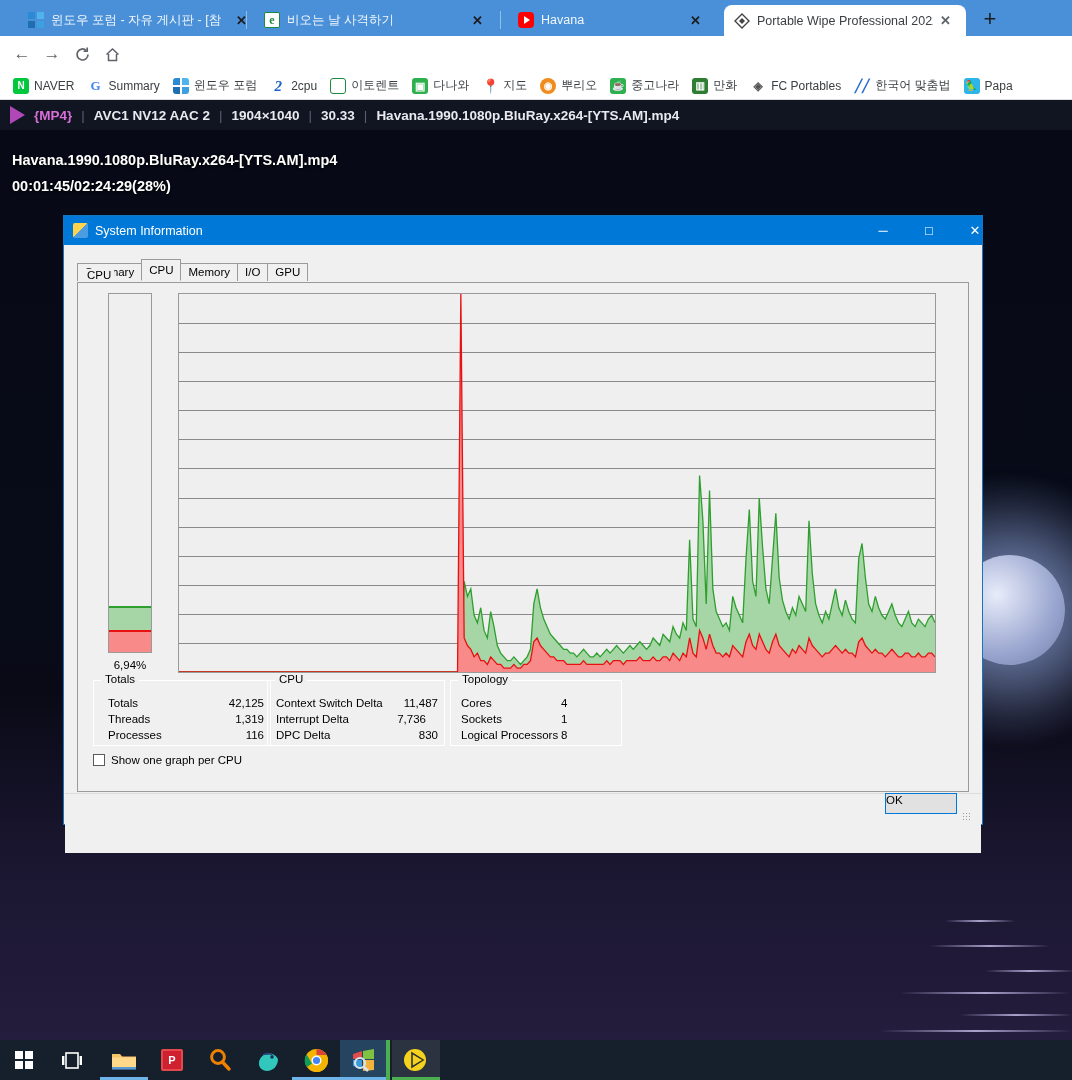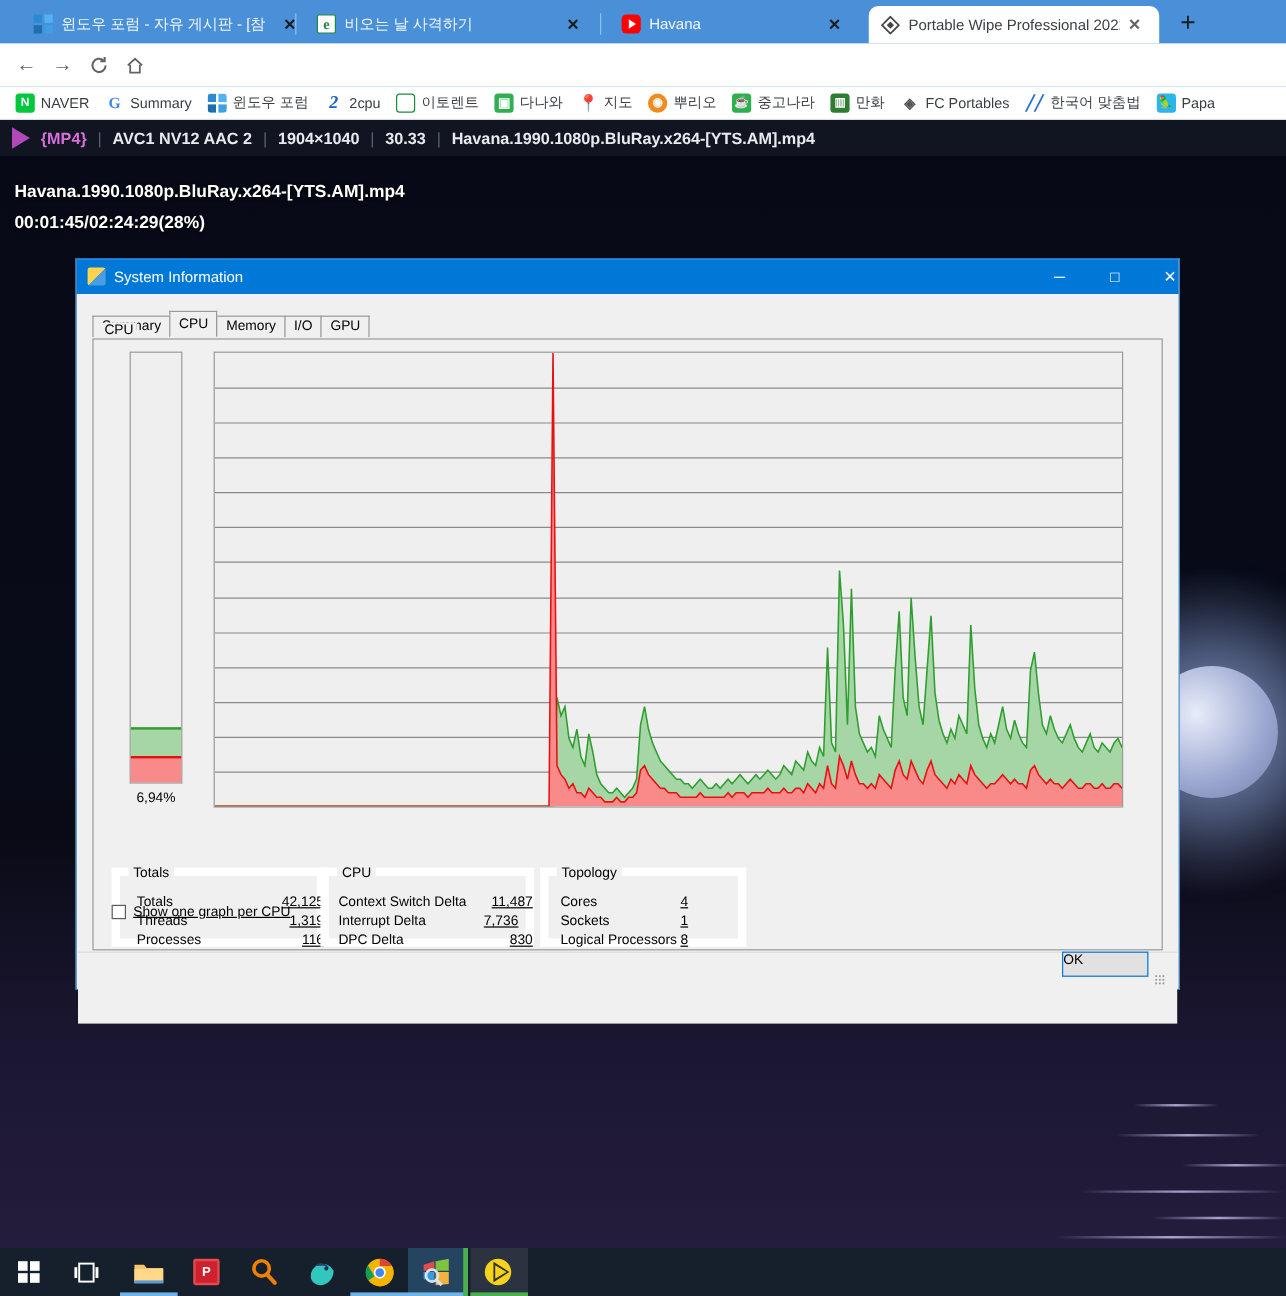--- a/index.html
+++ b/index.html
@@ -122,28 +122,28 @@
                background:#f98a8a; border-top:2px solid #e81010; }
   #gauge-pct { position:absolute; left:100px; top:659px; width:60px; text-align:center;
                font-size:11.5px; color:#000; }
 
   
   #graph { position:absolute; left:178px; top:293px; width:758px; height:380px;
            background:#efefef; border:1px solid #9a9a9a; overflow:hidden; }
   #graph svg { display:block; }
 
   
-  .gbox { position:absolute; border:7px solid #ffffff; background:transparent;margin-top:43px; }
+  .gbox { position:absolute; border:1px solid #ffffff; background:transparent; }
   .gbox-lbl { position:absolute; top:-8px; left:7px; background:#f0f0f0; padding:0 4px;
               font-size:11.5px; color:#000; }
   .grow { position:absolute; font-size:11.5px; color:#000; white-space:nowrap; }
-  .gval { position:absolute; font-size:11.5px; color:#000; text-align:right;text-decoration:underline; }
+  .gval { position:absolute; font-size:11.5px; color:#000; text-align:right; }
 
   #chk-row { position:absolute; left:93px; top:754px; display:flex; align-items:center; gap:6px;
-             font-size:11.5px; color:#000; cursor:pointer;text-decoration:underline; }
+             font-size:11.5px; color:#000; cursor:pointer; }
   #chk-box { width:12px; height:12px; background:#fff; border:1px solid #5a5a5a; flex:0 0 12px; }
 
   #si-foot { position:absolute; left:1px; top:548px; width:916px; height:60px; background:#f0f0f0;
              border-top:1px solid #dcdcdc; }
   #okbtn { position:absolute; left:885px; top:793px; width:72px; height:21px; background:#e1e1e1;
            border:1.5px solid #0078d7; font-size:11.5px; color:#000; cursor:pointer; }
   #grip { position:absolute; left:962px; top:812px; width:9px; height:9px;
           background: radial-gradient(#9a9a9a 40%, transparent 41%) 0 0/3px 3px; }
 
   

